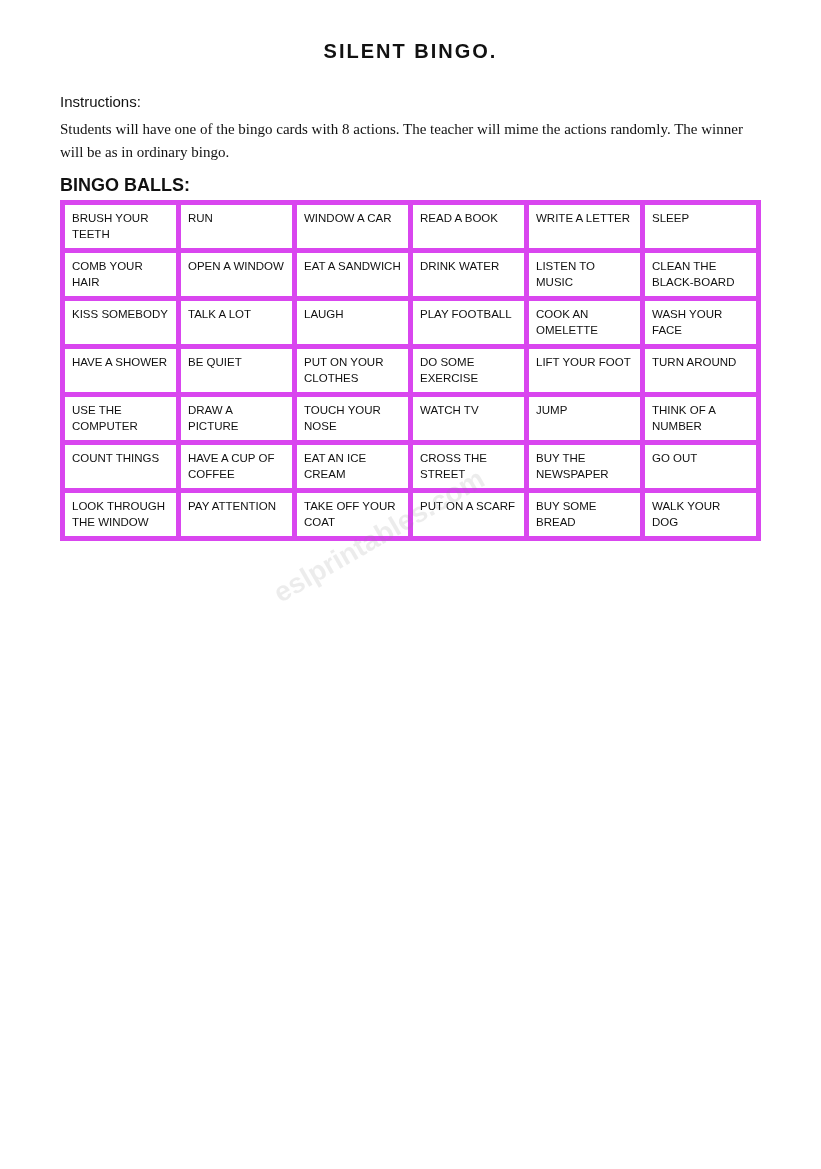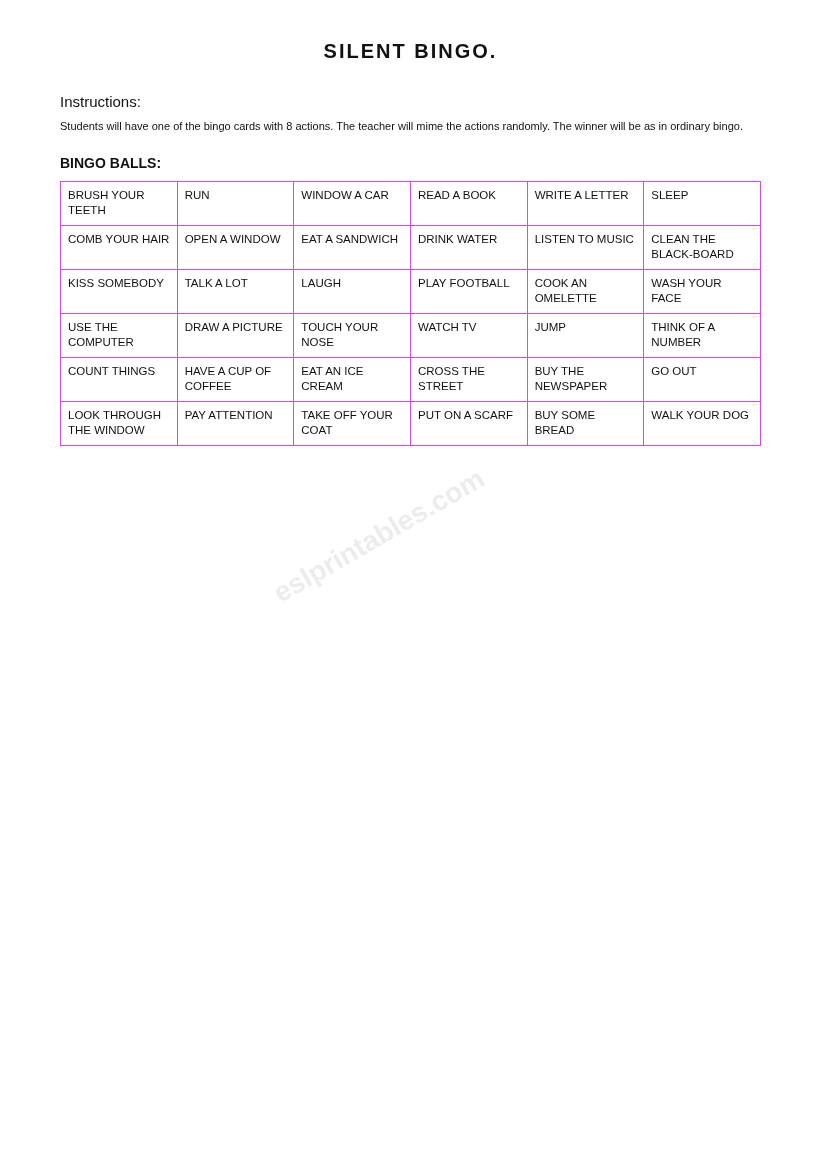--- a/index.html
+++ b/index.html
@@ -26,40 +26,40 @@
       font-family: Arial, sans-serif;
     }
 
     .instructions-label {
       font-size: 15px;
       margin-bottom: 8px;
       font-family: Arial, sans-serif;
     }
 
     .instructions-text {
-      font-size: 11px;
-      margin-bottom: 20px;
+      font-size: 15px;
+      margin-bottom: 12px;
       line-height: 1.5;
-      font-family: Liberation Sans, sans-serif;
+      font-family: Liberation Serif, serif;
     }
 
     .bingo-balls-label {
-      font-size: 14px;
+      font-size: 18px;
       font-weight: bold;
-      margin-bottom: 10px;
+      margin-bottom: 4px;
       font-family: Arial, sans-serif;
     }
 
     table {
       border-collapse: collapse;
       width: 100%;
     }
 
     td {
-      border: 1px solid #d946ef;
+      border: 5px solid #d946ef;
       padding: 6px 7px;
       font-size: 11.5px;
       vertical-align: top;
       width: calc(100% / 6);
       min-height: 60px;
       font-family: Arial, sans-serif;
       line-height: 1.35;
     }
 
     .watermark {
@@ -112,20 +112,28 @@
         </tr>
         <tr>
           <td>KISS SOMEBODY</td>
           <td>TALK A LOT</td>
           <td>LAUGH</td>
           <td>PLAY FOOTBALL</td>
           <td>COOK AN OMELETTE</td>
           <td>WASH YOUR FACE</td>
         </tr>
         <tr>
+          <td>HAVE A SHOWER</td>
+          <td>BE QUIET</td>
+          <td>PUT ON YOUR CLOTHES</td>
+          <td>DO SOME EXERCISE</td>
+          <td>LIFT YOUR FOOT</td>
+          <td>TURN AROUND</td>
+        </tr>
+        <tr>
           <td>USE THE COMPUTER</td>
           <td>DRAW A PICTURE</td>
           <td>TOUCH YOUR NOSE</td>
           <td>WATCH TV</td>
           <td>JUMP</td>
           <td>THINK OF A NUMBER</td>
         </tr>
         <tr>
           <td>COUNT THINGS</td>
           <td>HAVE A CUP OF COFFEE</td>

